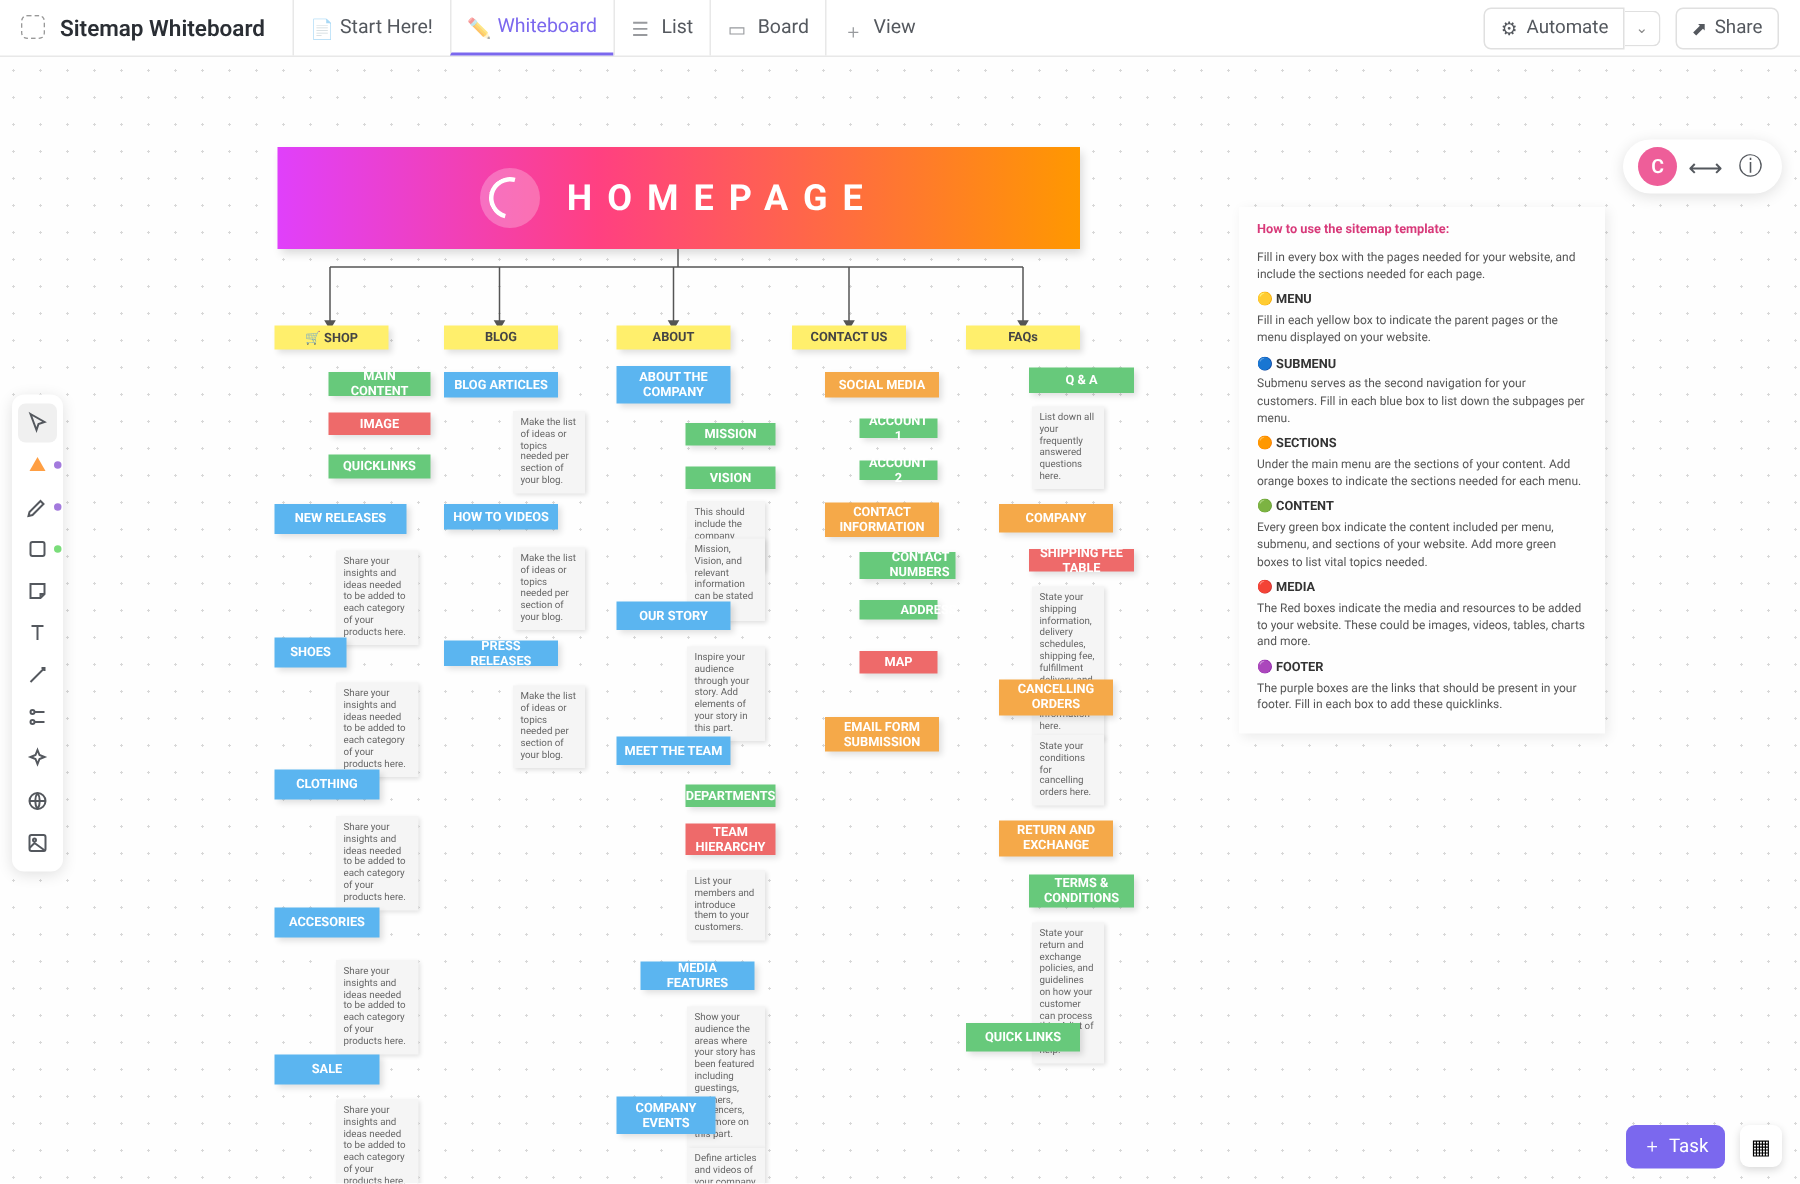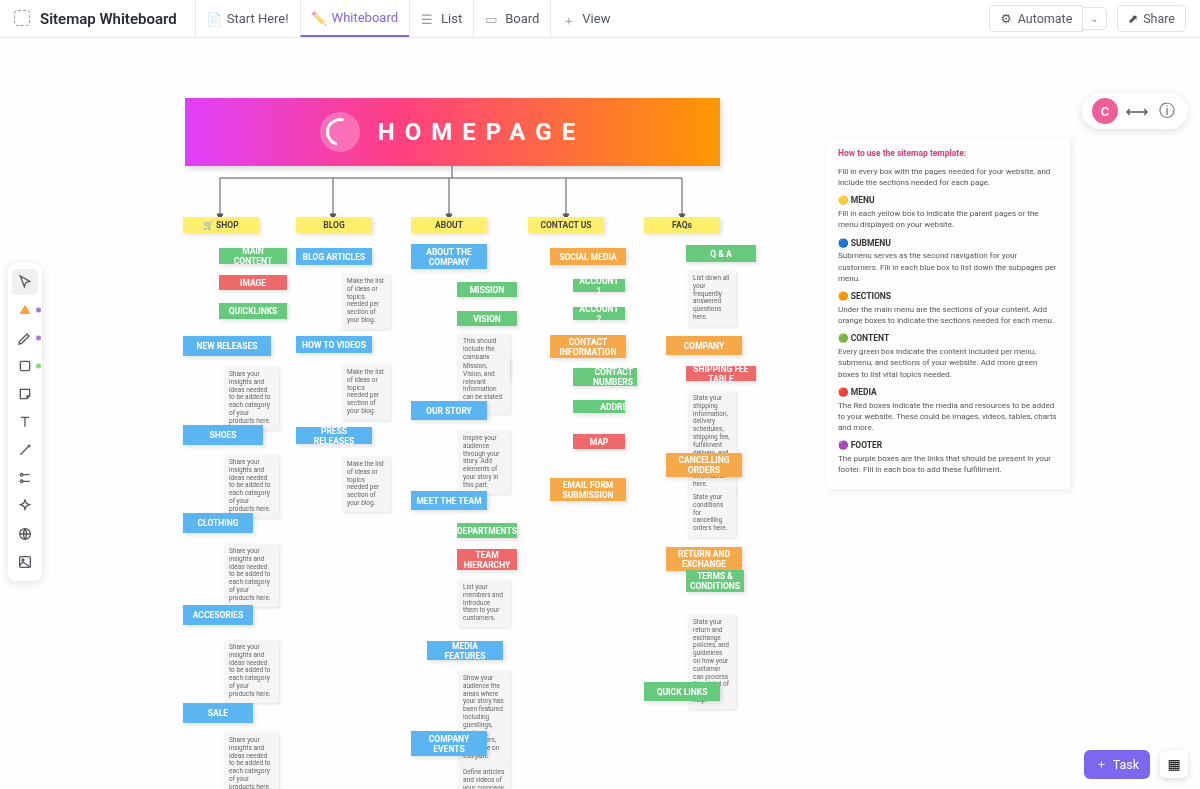--- a/index.html
+++ b/index.html
@@ -217,21 +217,21 @@
   <div class="node yellow" style="left:296px; top:179px; width:76px; height:16px;">BLOG</div>
   <div class="node yellow" style="left:411px; top:179px; width:76px; height:16px;">ABOUT</div>
   <div class="node yellow" style="left:528px; top:179px; width:76px; height:16px;">CONTACT US</div>
   <div class="node yellow" style="left:644px; top:179px; width:76px; height:16px;">FAQs</div>
 
   <div class="node green" style="left:219px; top:210px; width:68px; height:16px;">MAIN CONTENT</div>
   <div class="node red" style="left:219px; top:237px; width:68px; height:15px;">IMAGE</div>
   <div class="node green" style="left:219px; top:265px; width:68px; height:16px;">QUICKLINKS</div>
   <div class="node blue" style="left:183px; top:298px; width:88px; height:20px;">NEW RELEASES</div>
   <div class="note" style="left:224px; top:329px; width:55px;">Share your insights and ideas needed to be added to each category of your products here.</div>
-  <div class="node blue" style="left:183px; top:387px; width:80px; height:20px;">SHOES</div>
+  <div class="node blue" style="left:183px; top:387px; width:48px; height:20px;">SHOES</div>
   <div class="note" style="left:224px; top:417px; width:55px;">Share your insights and ideas needed to be added to each category of your products here.</div>
   <div class="node blue" style="left:183px; top:475px; width:70px; height:20px;">CLOTHING</div>
   <div class="note" style="left:224px; top:506px; width:55px;">Share your insights and ideas needed to be added to each category of your products here.</div>
   <div class="node blue" style="left:183px; top:567px; width:70px; height:20px;">ACCESORIES</div>
   <div class="note" style="left:224px; top:602px; width:55px;">Share your insights and ideas needed to be added to each category of your products here.</div>
   <div class="node blue" style="left:183px; top:665px; width:70px; height:20px;">SALE</div>
   <div class="note" style="left:224px; top:695px; width:55px;">Share your insights and ideas needed to be added to each category of your products here.</div>
 
   <div class="node blue" style="left:296px; top:210px; width:76px; height:17px;">BLOG ARTICLES</div>
   <div class="note" style="left:342px; top:236px; width:48px;">Make the list of ideas or topics needed per section of your blog.</div>
@@ -246,54 +246,54 @@
   <div class="note" style="left:458px; top:296px; width:52px;">This should include the company details of your company.</div>
   <div class="note" style="left:458px; top:321px; width:52px;">Mission, Vision, and relevant information can be stated here.</div>
   <div class="node blue" style="left:411px; top:363px; width:76px; height:19px;">OUR STORY</div>
   <div class="note" style="left:458px; top:393px; width:52px;">Inspire your audience through your story. Add elements of your story in this part.</div>
   <div class="node blue" style="left:411px; top:453px; width:76px; height:19px;">MEET THE TEAM</div>
   <div class="node green" style="left:457px; top:485px; width:60px; height:15px;">DEPARTMENTS</div>
   <div class="node red" style="left:457px; top:511px; width:60px; height:21px;">TEAM HIERARCHY</div>
   <div class="note" style="left:458px; top:542px; width:52px;">List your members and introduce them to your customers.</div>
   <div class="node blue" style="left:411px; top:603px; width:76px; height:19px;margin-left:16px;">MEDIA FEATURES</div>
   <div class="note" style="left:458px; top:633px; width:52px;">Show your audience the areas where your story has been featured including guestings, partners, influencers, and more on this part.</div>
-  <div class="node blue" style="left:411px; top:693px; width:76px; height:25px;">COMPANY EVENTS</div>
+  <div class="node blue" style="left:411px; top:693px; width:66px; height:25px;">COMPANY EVENTS</div>
   <div class="note" style="left:458px; top:727px; width:52px;">Define articles and videos of your company events to showcase your culture, or social responsibilities to the society.</div>
 
   <div class="node orange" style="left:528px; top:210px; width:76px; height:17px;">SOCIAL MEDIA</div>
   <div class="node green" style="left:573px; top:241px; width:52px; height:13px;">ACCOUNT 1</div>
   <div class="node green" style="left:573px; top:269px; width:52px; height:13px;">ACCOUNT 2</div>
   <div class="node orange" style="left:528px; top:297px; width:76px; height:23px;">CONTACT INFORMATION</div>
   <div class="node green" style="left:573px; top:330px; width:64px; height:18px;text-align:right;">CONTACT NUMBERS</div>
   <div class="node green" style="left:573px; top:362px; width:52px; height:13px;padding-left:44px;">ADDRESS</div>
   <div class="node red" style="left:573px; top:396px; width:52px; height:15px;">MAP</div>
   <div class="node orange" style="left:528px; top:440px; width:76px; height:23px;">EMAIL FORM SUBMISSION</div>
 
   <div class="node green" style="left:686px; top:207px; width:70px; height:17px;">Q &amp; A</div>
   <div class="note" style="left:688px; top:233px; width:48px;">List down all your frequently answered questions here.</div>
   <div class="node orange" style="left:644px; top:298px; width:76px; height:19px;">COMPANY</div>
   <div class="node red" style="left:686px; top:328px; width:70px; height:15px;">SHIPPING FEE TABLE</div>
   <div class="note" style="left:688px; top:353px; width:48px;">State your shipping information, delivery schedules, shipping fee, fulfillment delivery, and other relevant information here.</div>
   <div class="node orange" style="left:644px; top:415px; width:76px; height:24px;">CANCELLING ORDERS</div>
   <div class="note" style="left:688px; top:452px; width:48px;">State your conditions for cancelling orders here.</div>
   <div class="node orange" style="left:644px; top:509px; width:76px; height:24px;">RETURN AND EXCHANGE</div>
-  <div class="node green" style="left:686px; top:532px; width:58px; height:22px;">TERMS &amp; CONDITIONS</div>
+  <div class="node green" style="left:686px; top:545px; width:70px; height:22px;">TERMS &amp; CONDITIONS</div>
   <div class="note" style="left:688px; top:577px; width:48px;">State your return and exchange policies, and guidelines on how your customer can process this. A list of FAQ will help.</div>
   <div class="node green" style="left:644px; top:644px; width:76px; height:19px;">QUICK LINKS</div>
 
   <div class="legend">
     <h3>How to use the sitemap template:</h3>
     <p>Fill in every box with the pages needed for your website, and include the sections needed for each page.</p>
     <h4>🟡 MENU</h4>
     <p>Fill in each yellow box to indicate the parent pages or the menu displayed on your website.</p>
     <h4>🔵 SUBMENU</h4>
     <p>Submenu serves as the second navigation for your customers. Fill in each blue box to list down the subpages per menu.</p>
     <h4>🟠 SECTIONS</h4>
     <p>Under the main menu are the sections of your content. Add orange boxes to indicate the sections needed for each menu.</p>
     <h4>🟢 CONTENT</h4>
     <p>Every green box indicate the content included per menu, submenu, and sections of your website. Add more green boxes to list vital topics needed.</p>
     <h4>🔴 MEDIA</h4>
     <p>The Red boxes indicate the media and resources to be added to your website. These could be images, videos, tables, charts and more.</p>
     <h4>🟣 FOOTER</h4>
-    <p>The purple boxes are the links that should be present in your footer. Fill in each box to add these fulfillment.</p>
+    <p>The purple boxes are the links that should be present in your footer. Fill in each box to add these quicklinks.</p>
   </div>
 
 </div>
 
 </body></html>

